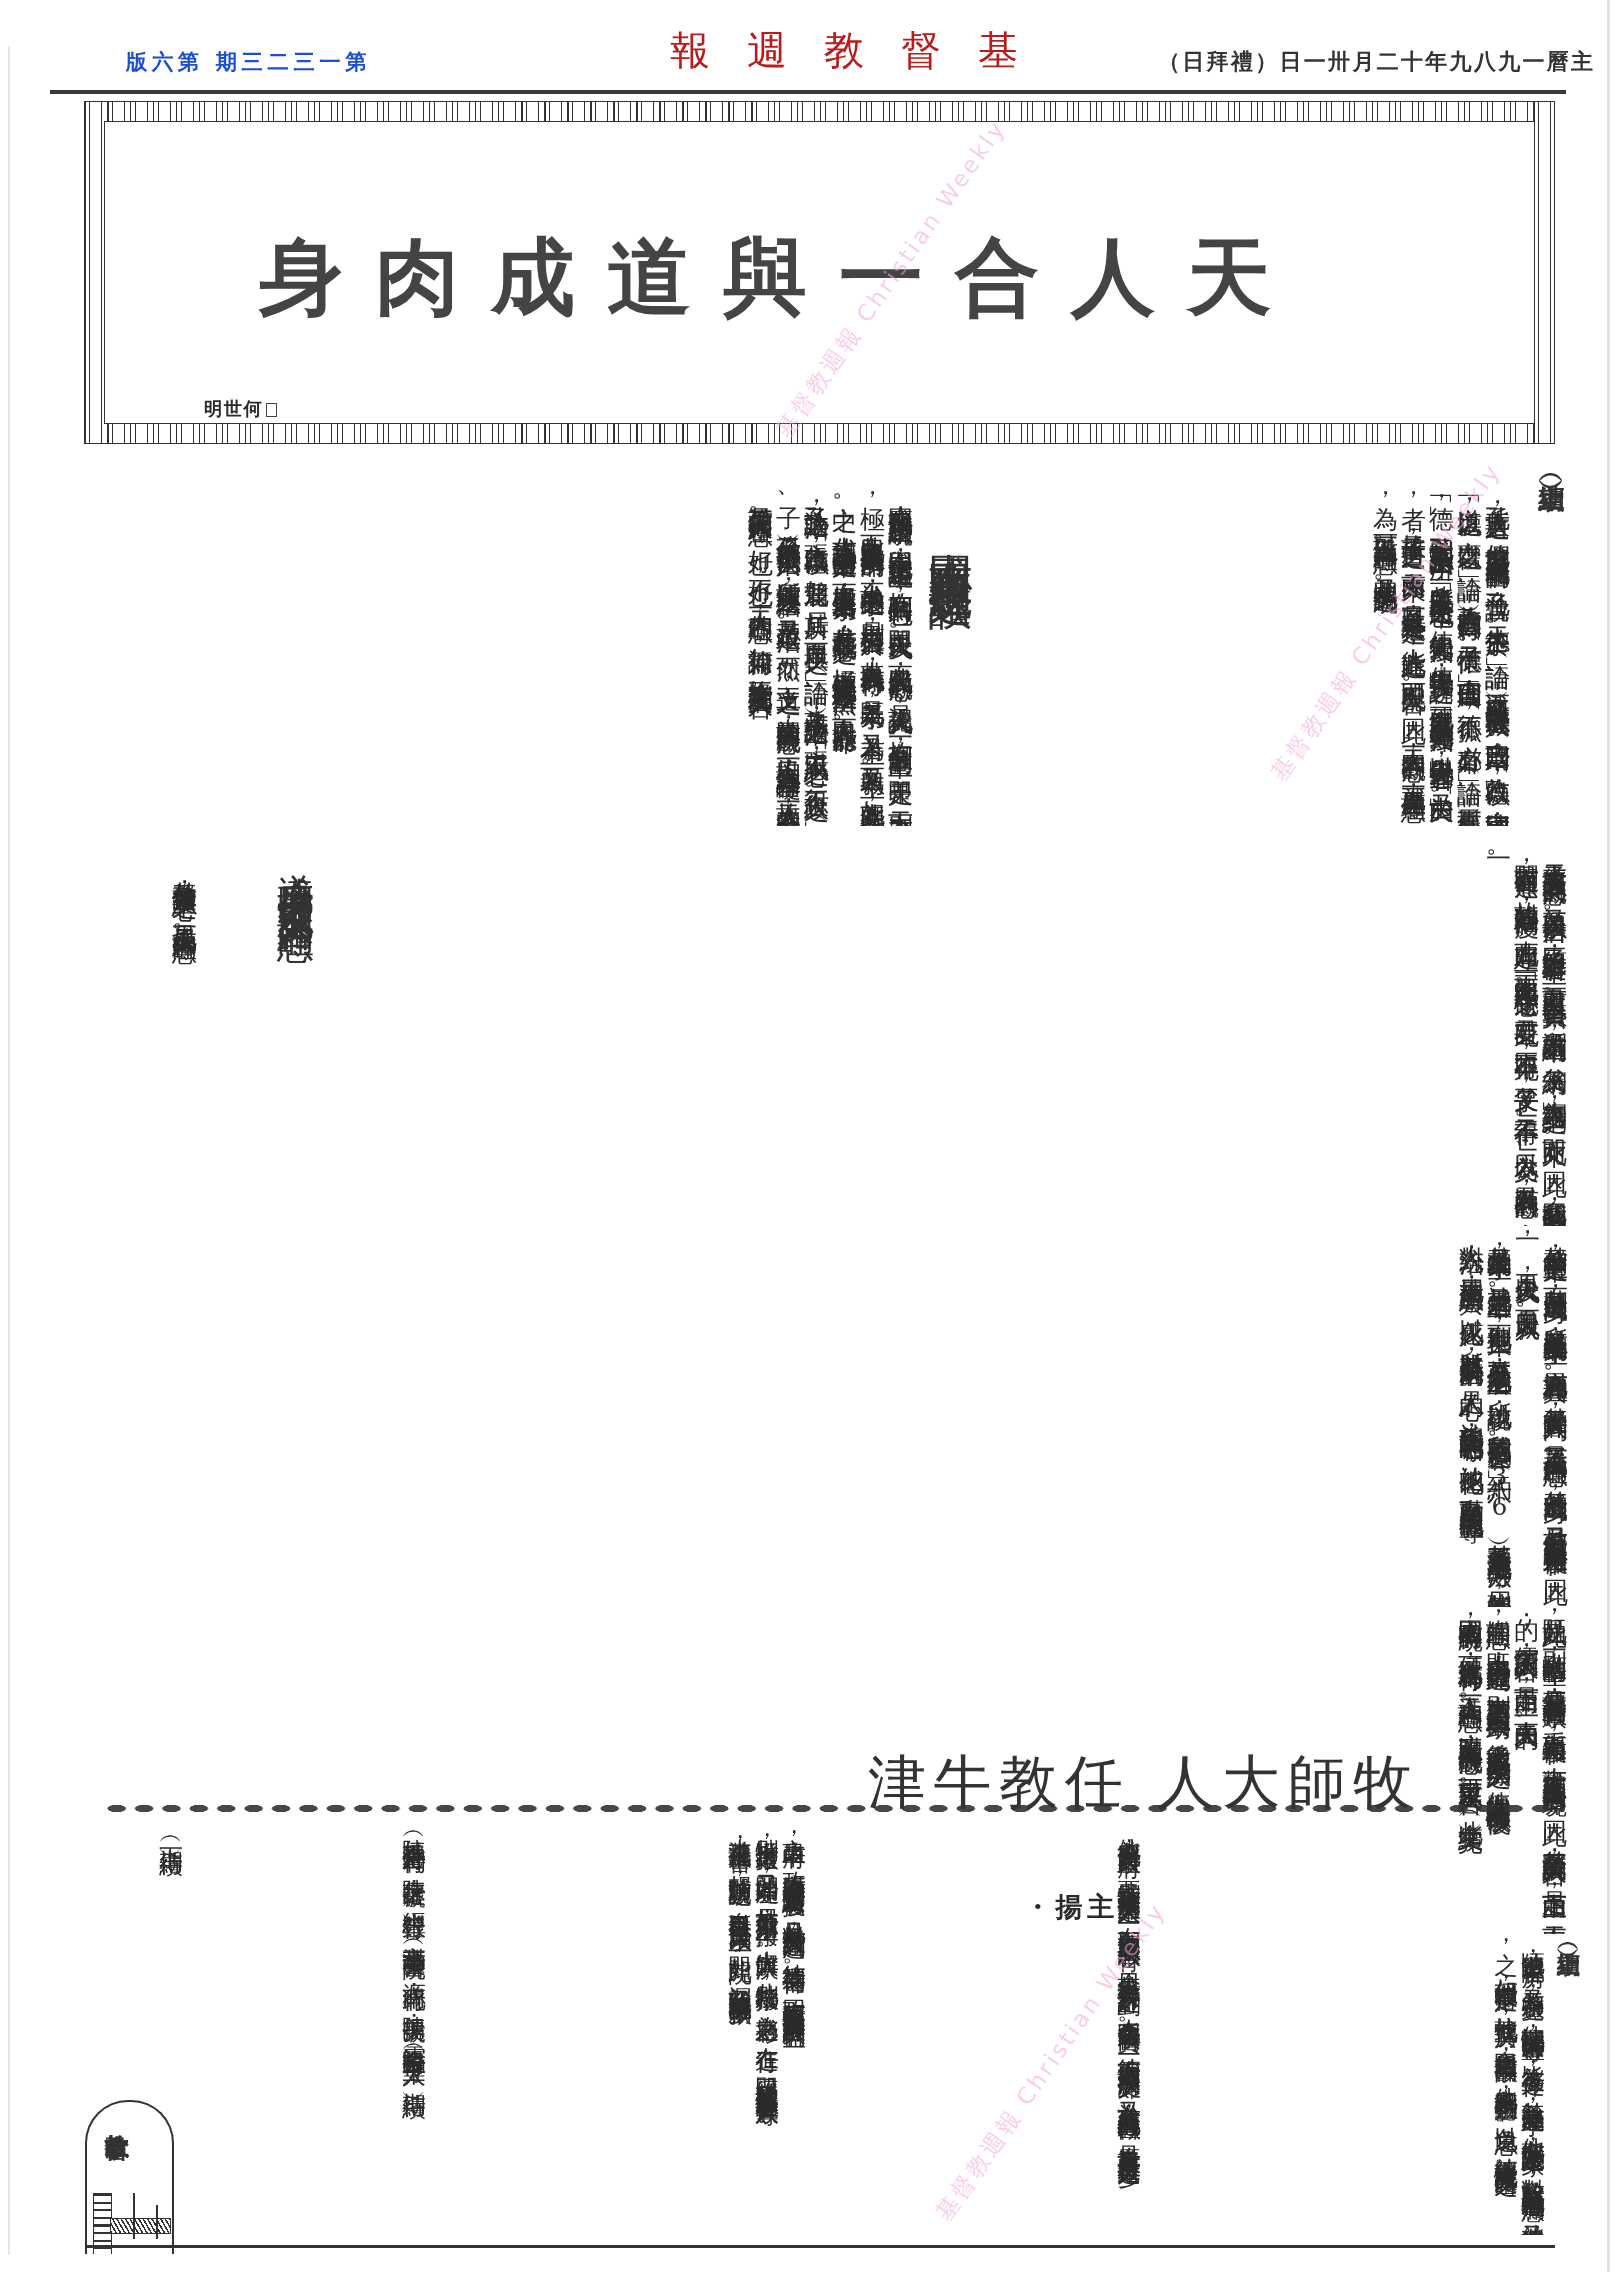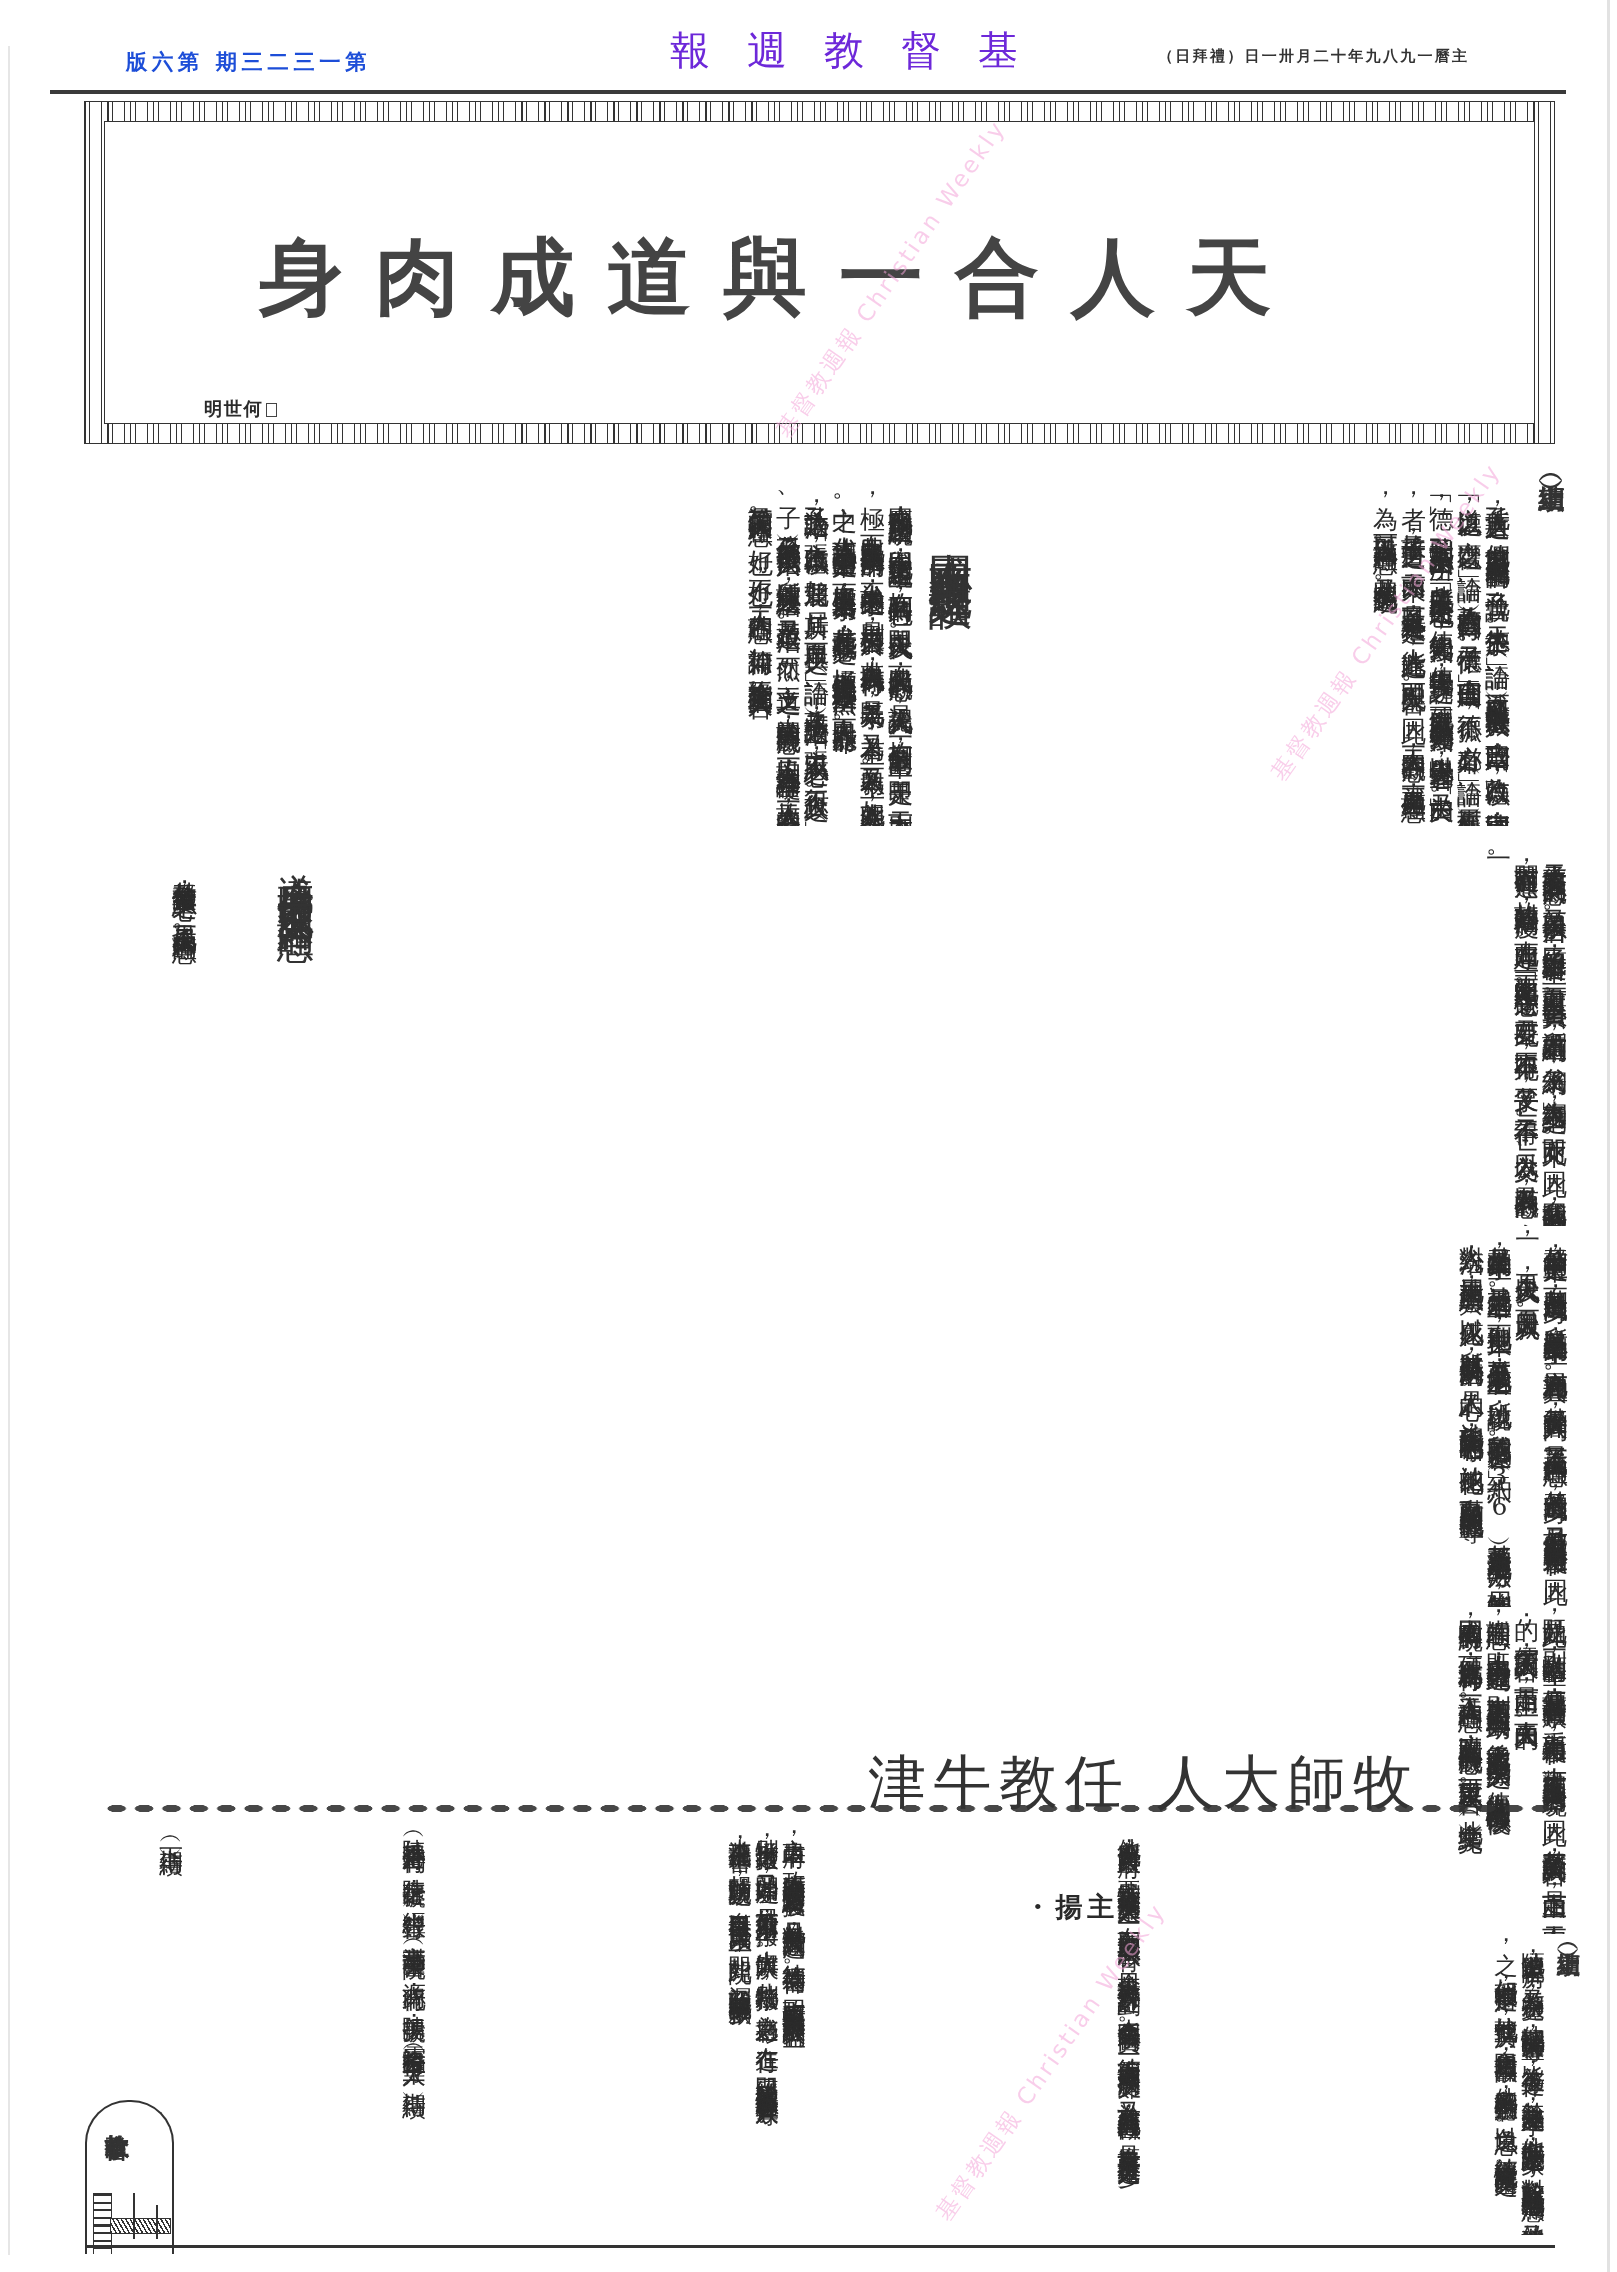--- a/index.html
+++ b/index.html
@@ -6,22 +6,22 @@
   body {
     width: 1618px; height: 2273px; position: relative; overflow: hidden;
     font-family: "DejaVu Serif", "Liberation Serif", serif; color: #2a2a2a;
   }
   .abs { position: absolute; }
   .page-edge-left { left: 7.6px; top: 46px; width: 2.3px; height: 2209px; background: #e6e6e6; }
   .page-edge-right { right: 7.6px; top: 0; width: 3px; height: 2273px; background: #e2e2e2; }
 
   
   .mast-issue { left: 126px; top: 47px; font-family: "DejaVu Sans", sans-serif; font-size: 21.3px; font-weight: bold; letter-spacing: 4.6px; color: #1d4ed8; }
-  .mast-title { left: 670px; top: 23px; font-size: 40px; letter-spacing: 37px; color: #6d28d9; font-family: "DejaVu Serif", serif; }
-  .mast-date { left: 1158px; top: 47px; font-family: "DejaVu Sans", sans-serif; font-size: 15px; font-weight: bold; letter-spacing: 2.3px; color: #333; text-align: right; }
+  .mast-title { left: 670px; top: 23px; font-size: 40px; letter-spacing: 37px; color: #b91c1c; font-family: "DejaVu Serif", serif; }
+  .mast-date { left: 1158px; top: 47px; font-family: "DejaVu Sans", sans-serif; font-size: 22px; font-weight: bold; letter-spacing: 2.3px; color: #333; text-align: right; }
   .mast-rule { left: 50px; top: 90px; width: 1516px; height: 3.8px; background: #3a3a3a; }
 
   
   .frame {
     left: 84px; top: 101px; width: 1471px; height: 343px;
     box-sizing: border-box;
     border: 20px solid transparent;
     background:
       linear-gradient(#fff,#fff) padding-box,
       repeating-linear-gradient(90deg, #333 0 1.5px, #fff 1.5px 4.6px, #333 4.6px 6.1px, #fff 6.1px 17px, #333 17px 18.3px, #fff 18.3px 23px) border-box;

